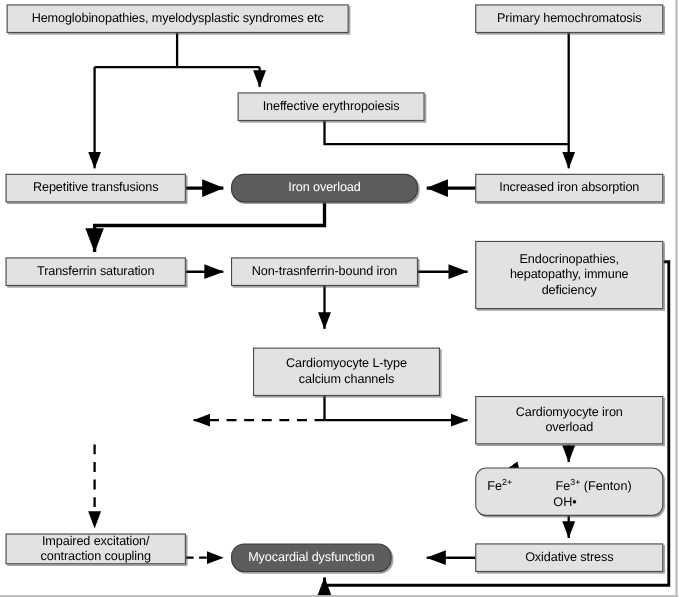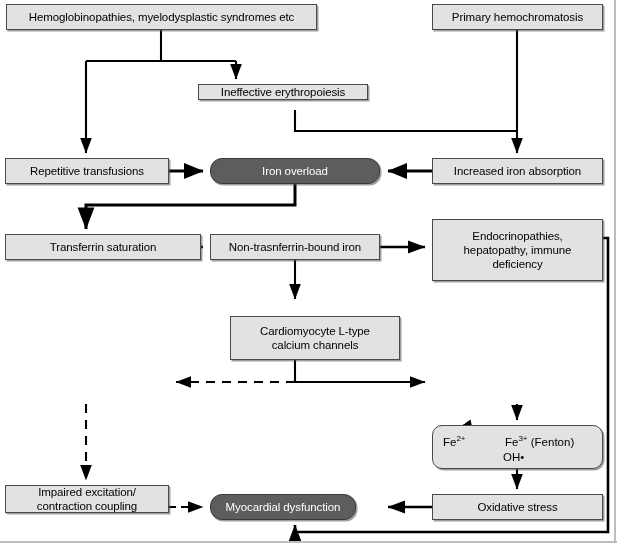--- a/index.html
+++ b/index.html
@@ -152,56 +152,60 @@
   </svg>
 
   <div class="node" style="left:6px; top:4px; width:311px; height:26px;">
     <span class="label">Hemoglobinopathies, myelodysplastic syndromes etc</span>
   </div>
 
   <div class="node" style="left:432px; top:4px; width:171px; height:26px;">
     <span class="label">Primary hemochromatosis</span>
   </div>
 
-  <div class="node" style="left:198px; top:84px; width:170px; height:16px;">
+  <div class="node" style="left:216px; top:84px; width:170px; height:26px;">
     <span class="label">Ineffective erythropoiesis</span>
   </div>
 
   <div class="node" style="left:5px; top:158px; width:164px; height:26px;">
     <span class="label">Repetitive transfusions</span>
   </div>
 
   <div class="node dark" style="left:210px; top:158px; width:170px; height:26px;">
     <span class="label">Iron overload</span>
   </div>
 
   <div class="node" style="left:432px; top:158px; width:171px; height:26px;">
     <span class="label">Increased iron absorption</span>
   </div>
 
-  <div class="node" style="left:5px; top:234px; width:196px; height:26px;">
+  <div class="node" style="left:5px; top:234px; width:164px; height:26px;">
     <span class="label">Transferrin saturation</span>
   </div>
 
   <div class="node" style="left:210px; top:234px; width:170px; height:26px;">
     <span class="label">Non-trasnferrin-bound iron</span>
   </div>
 
   <div class="node" style="left:432px; top:219px; width:171px; height:62px;">
     <span class="label">Endocrinopathies,
 hepatopathy, immune
 deficiency</span>
   </div>
 
   <div class="node" style="left:210px; top:316px; width:170px; height:44px;margin-left:20px;">
     <span class="label">Cardiomyocyte L-type
 calcium channels</span>
   </div>
 
 
+  <div class="node" style="left:432px; top:360px; width:171px; height:44px;">
+    <span class="label">Cardiomyocyte iron
+overload</span>
+  </div>
 
   <div class="fenton-box" style="left:432px; top:425px; width:171px; height:44px;border-radius:10px;">
     <div class="fenton-inner">
       <span class="fe2"><span>Fe</span><sup>2+</sup></span>
       <span class="fe3"><span>Fe</span><sup>3+</sup> <span>(Fenton)</span></span>
       <span class="oh">OH•</span>
     </div>
   </div>
 
   <div class="node" style="left:5px; top:485px; width:164px; height:28px;">

